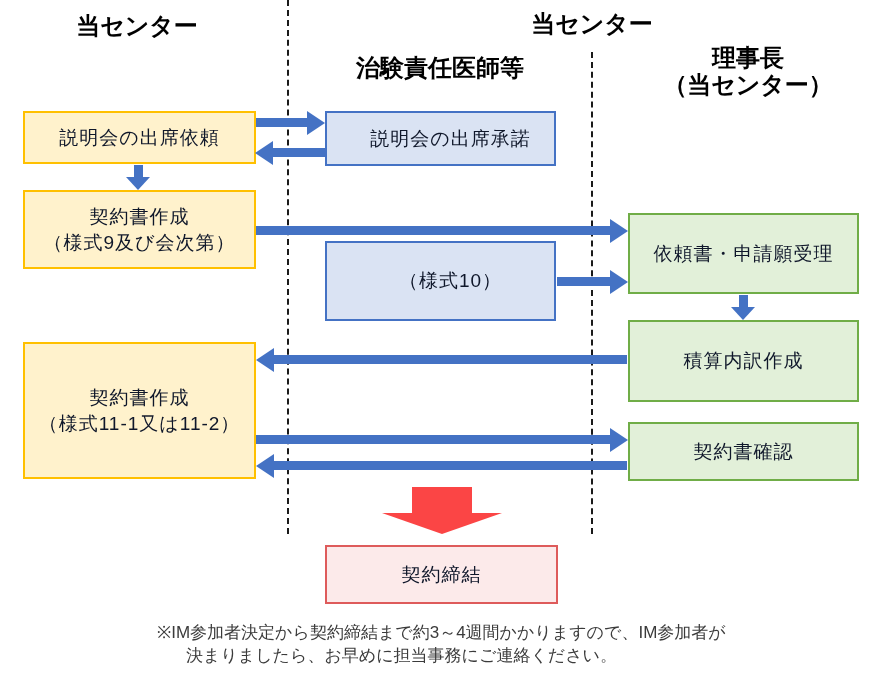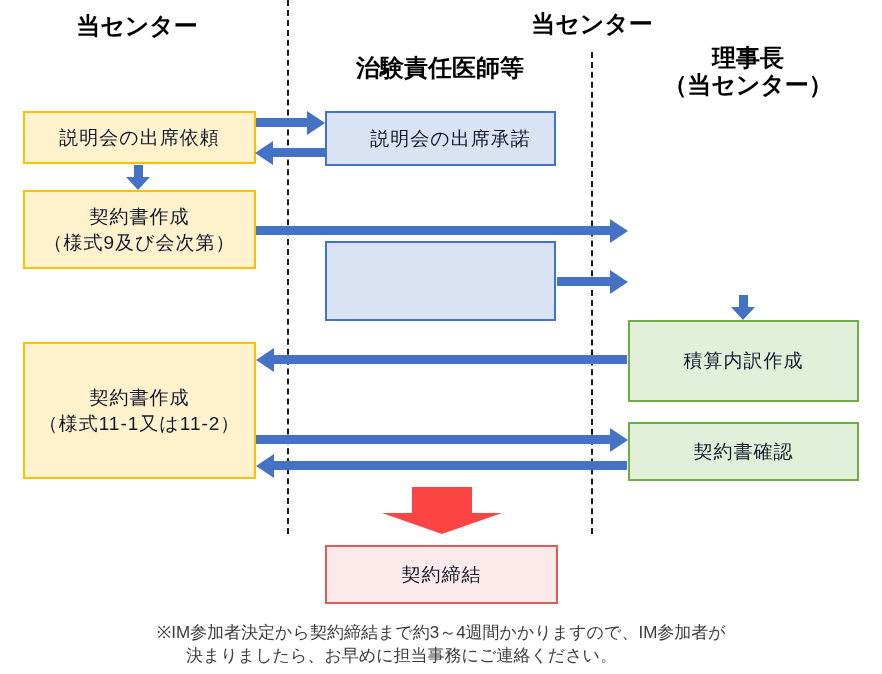--- a/index.html
+++ b/index.html
@@ -54,22 +54,26 @@
   </div>
   <div class="box box-yellow" style="left:23px;top:342px;width:233px;height:137px;text-align:right;">
     <span class="line">契約書作成</span>
     <span class="line">（様式11-1又は11-2）</span>
   </div>
 
   <div class="box box-blue" style="left:325px;top:111px;width:231px;height:55px;">
     <span class="line">説明会の出席承諾</span>
   </div>
   <div class="box box-blue" style="left:325px;top:241px;width:231px;height:80px;">
+    <span class="line">（様式10）</span>
   </div>
 
+  <div class="box box-green" style="left:628px;top:213px;width:231px;height:81px;">
+    <span class="line">依頼書・申請願受理</span>
+  </div>
   <div class="box box-green" style="left:628px;top:320px;width:231px;height:82px;">
     <span class="line">積算内訳作成</span>
   </div>
   <div class="box box-green" style="left:628px;top:422px;width:231px;height:59px;">
     <span class="line">契約書確認</span>
   </div>
 
   <div class="box box-red" style="left:325px;top:545px;width:233px;height:59px;">
     <span class="line">契約締結</span>
   </div>

